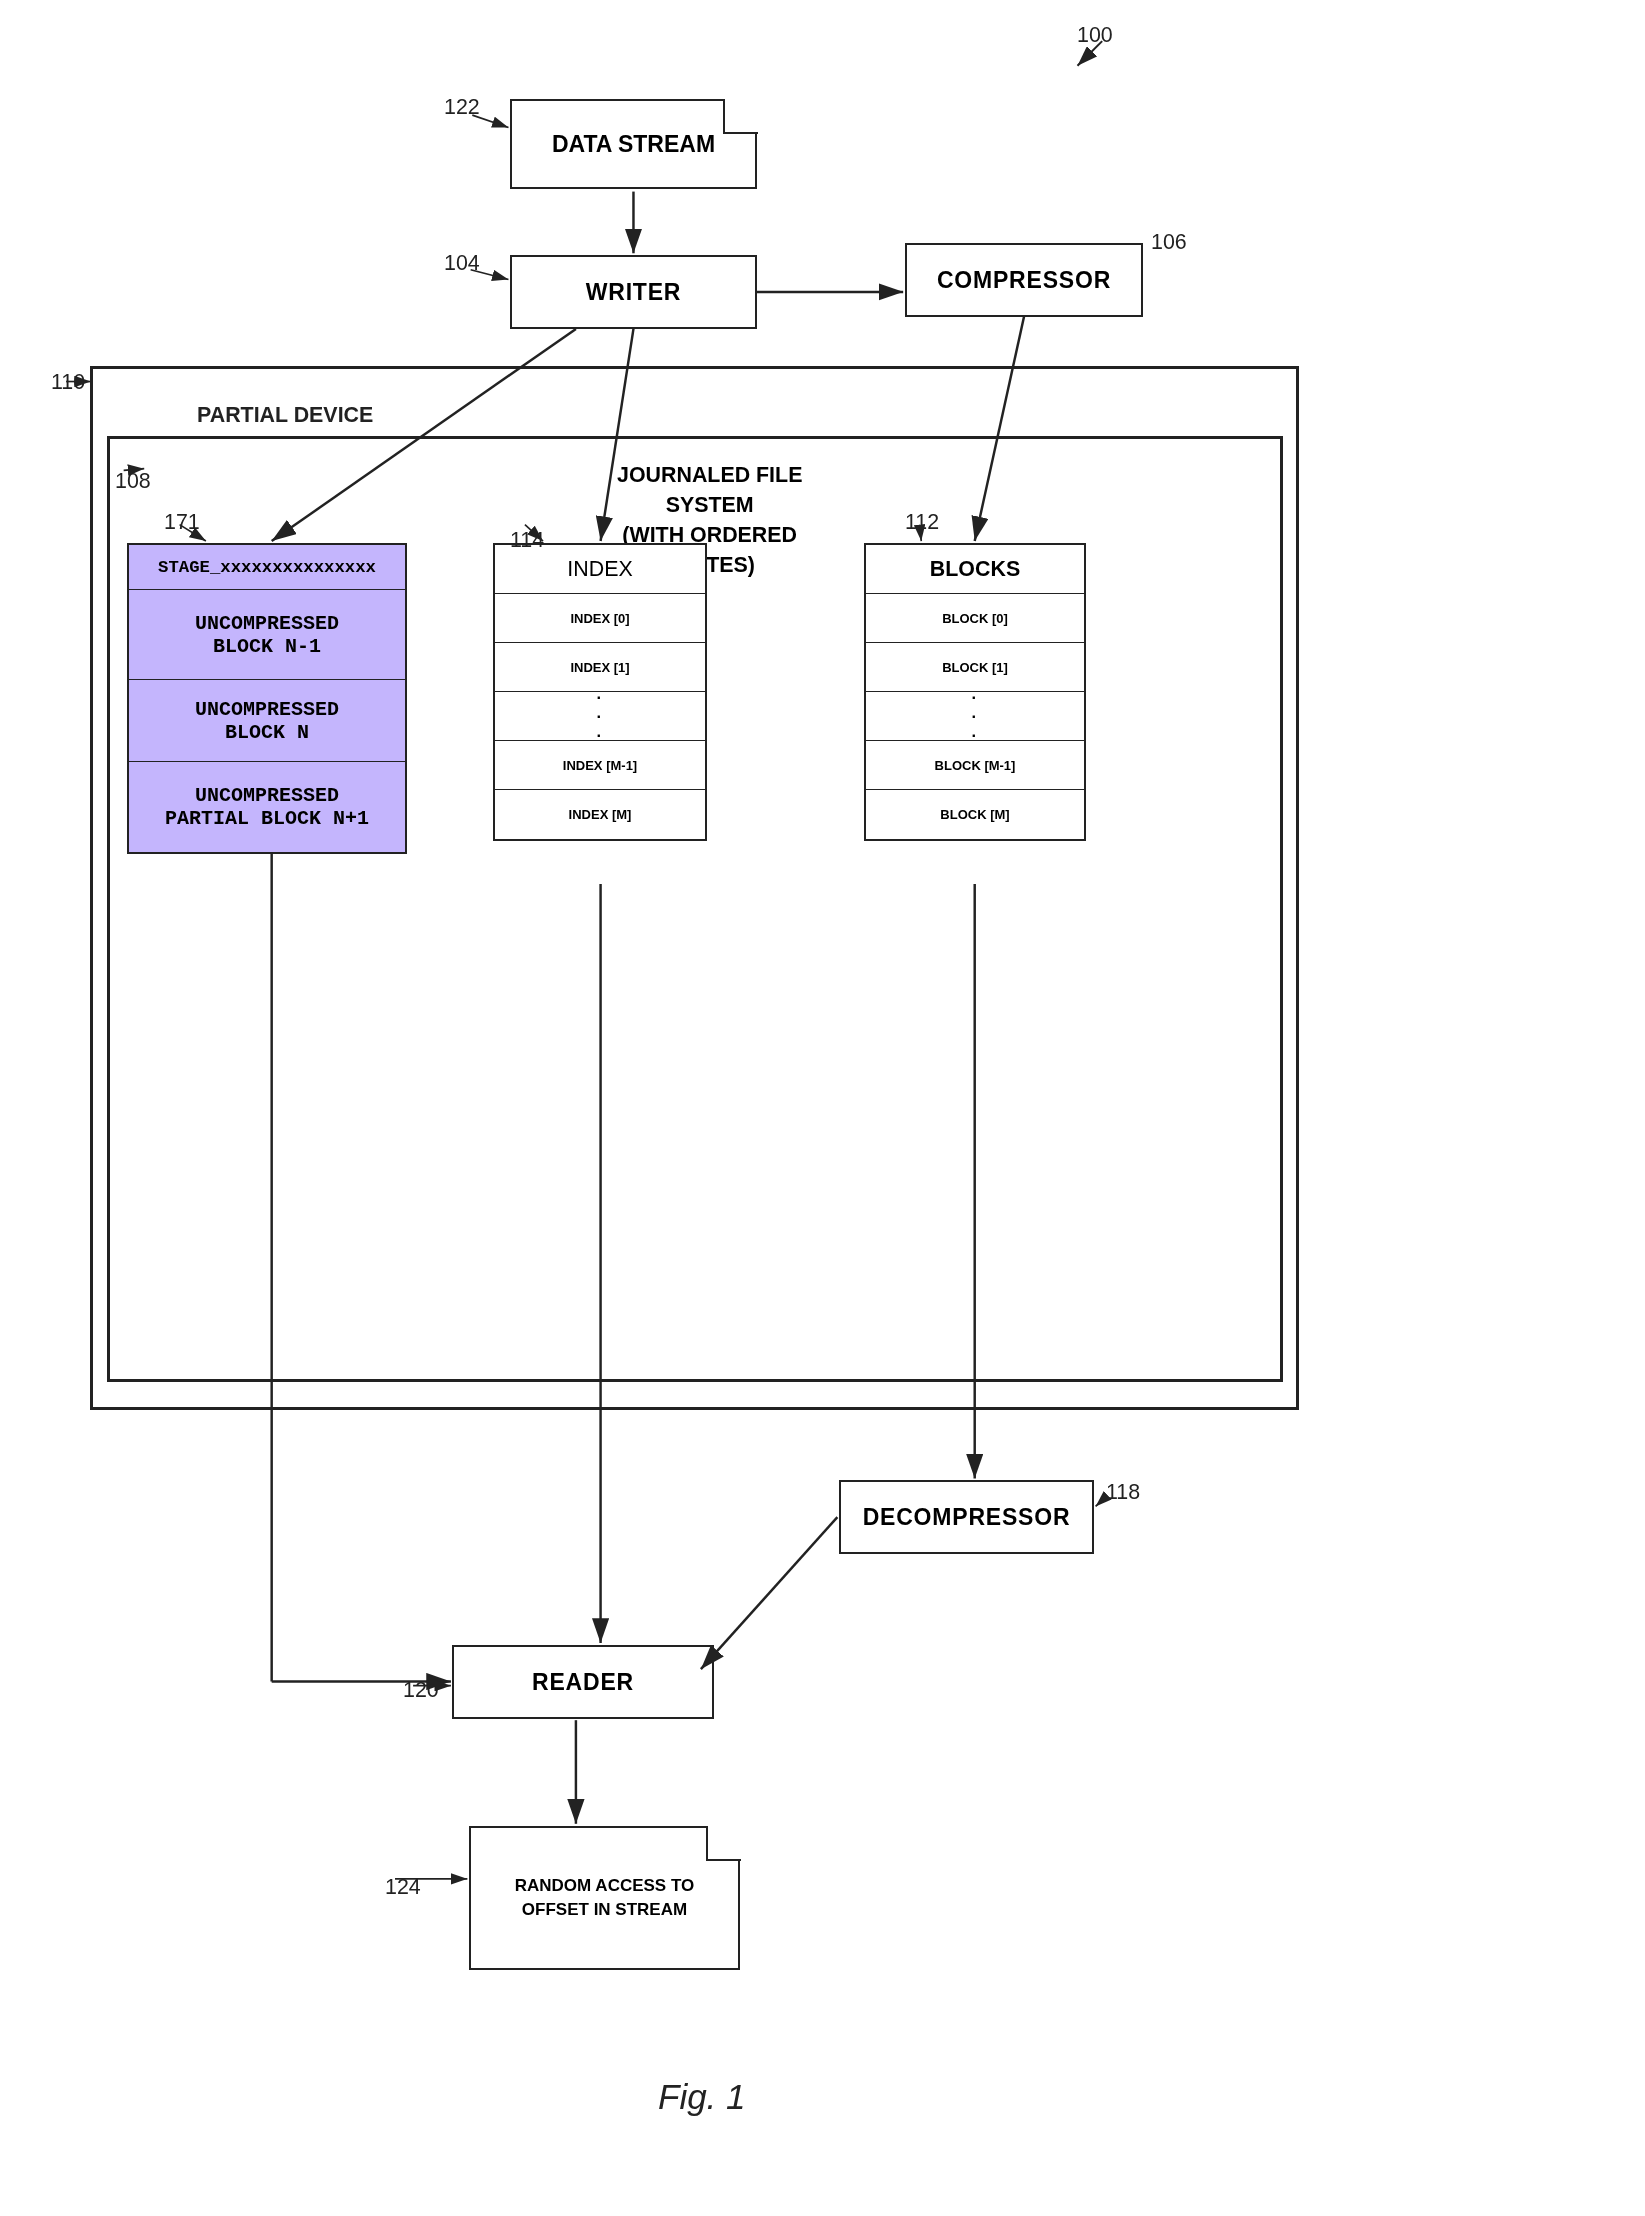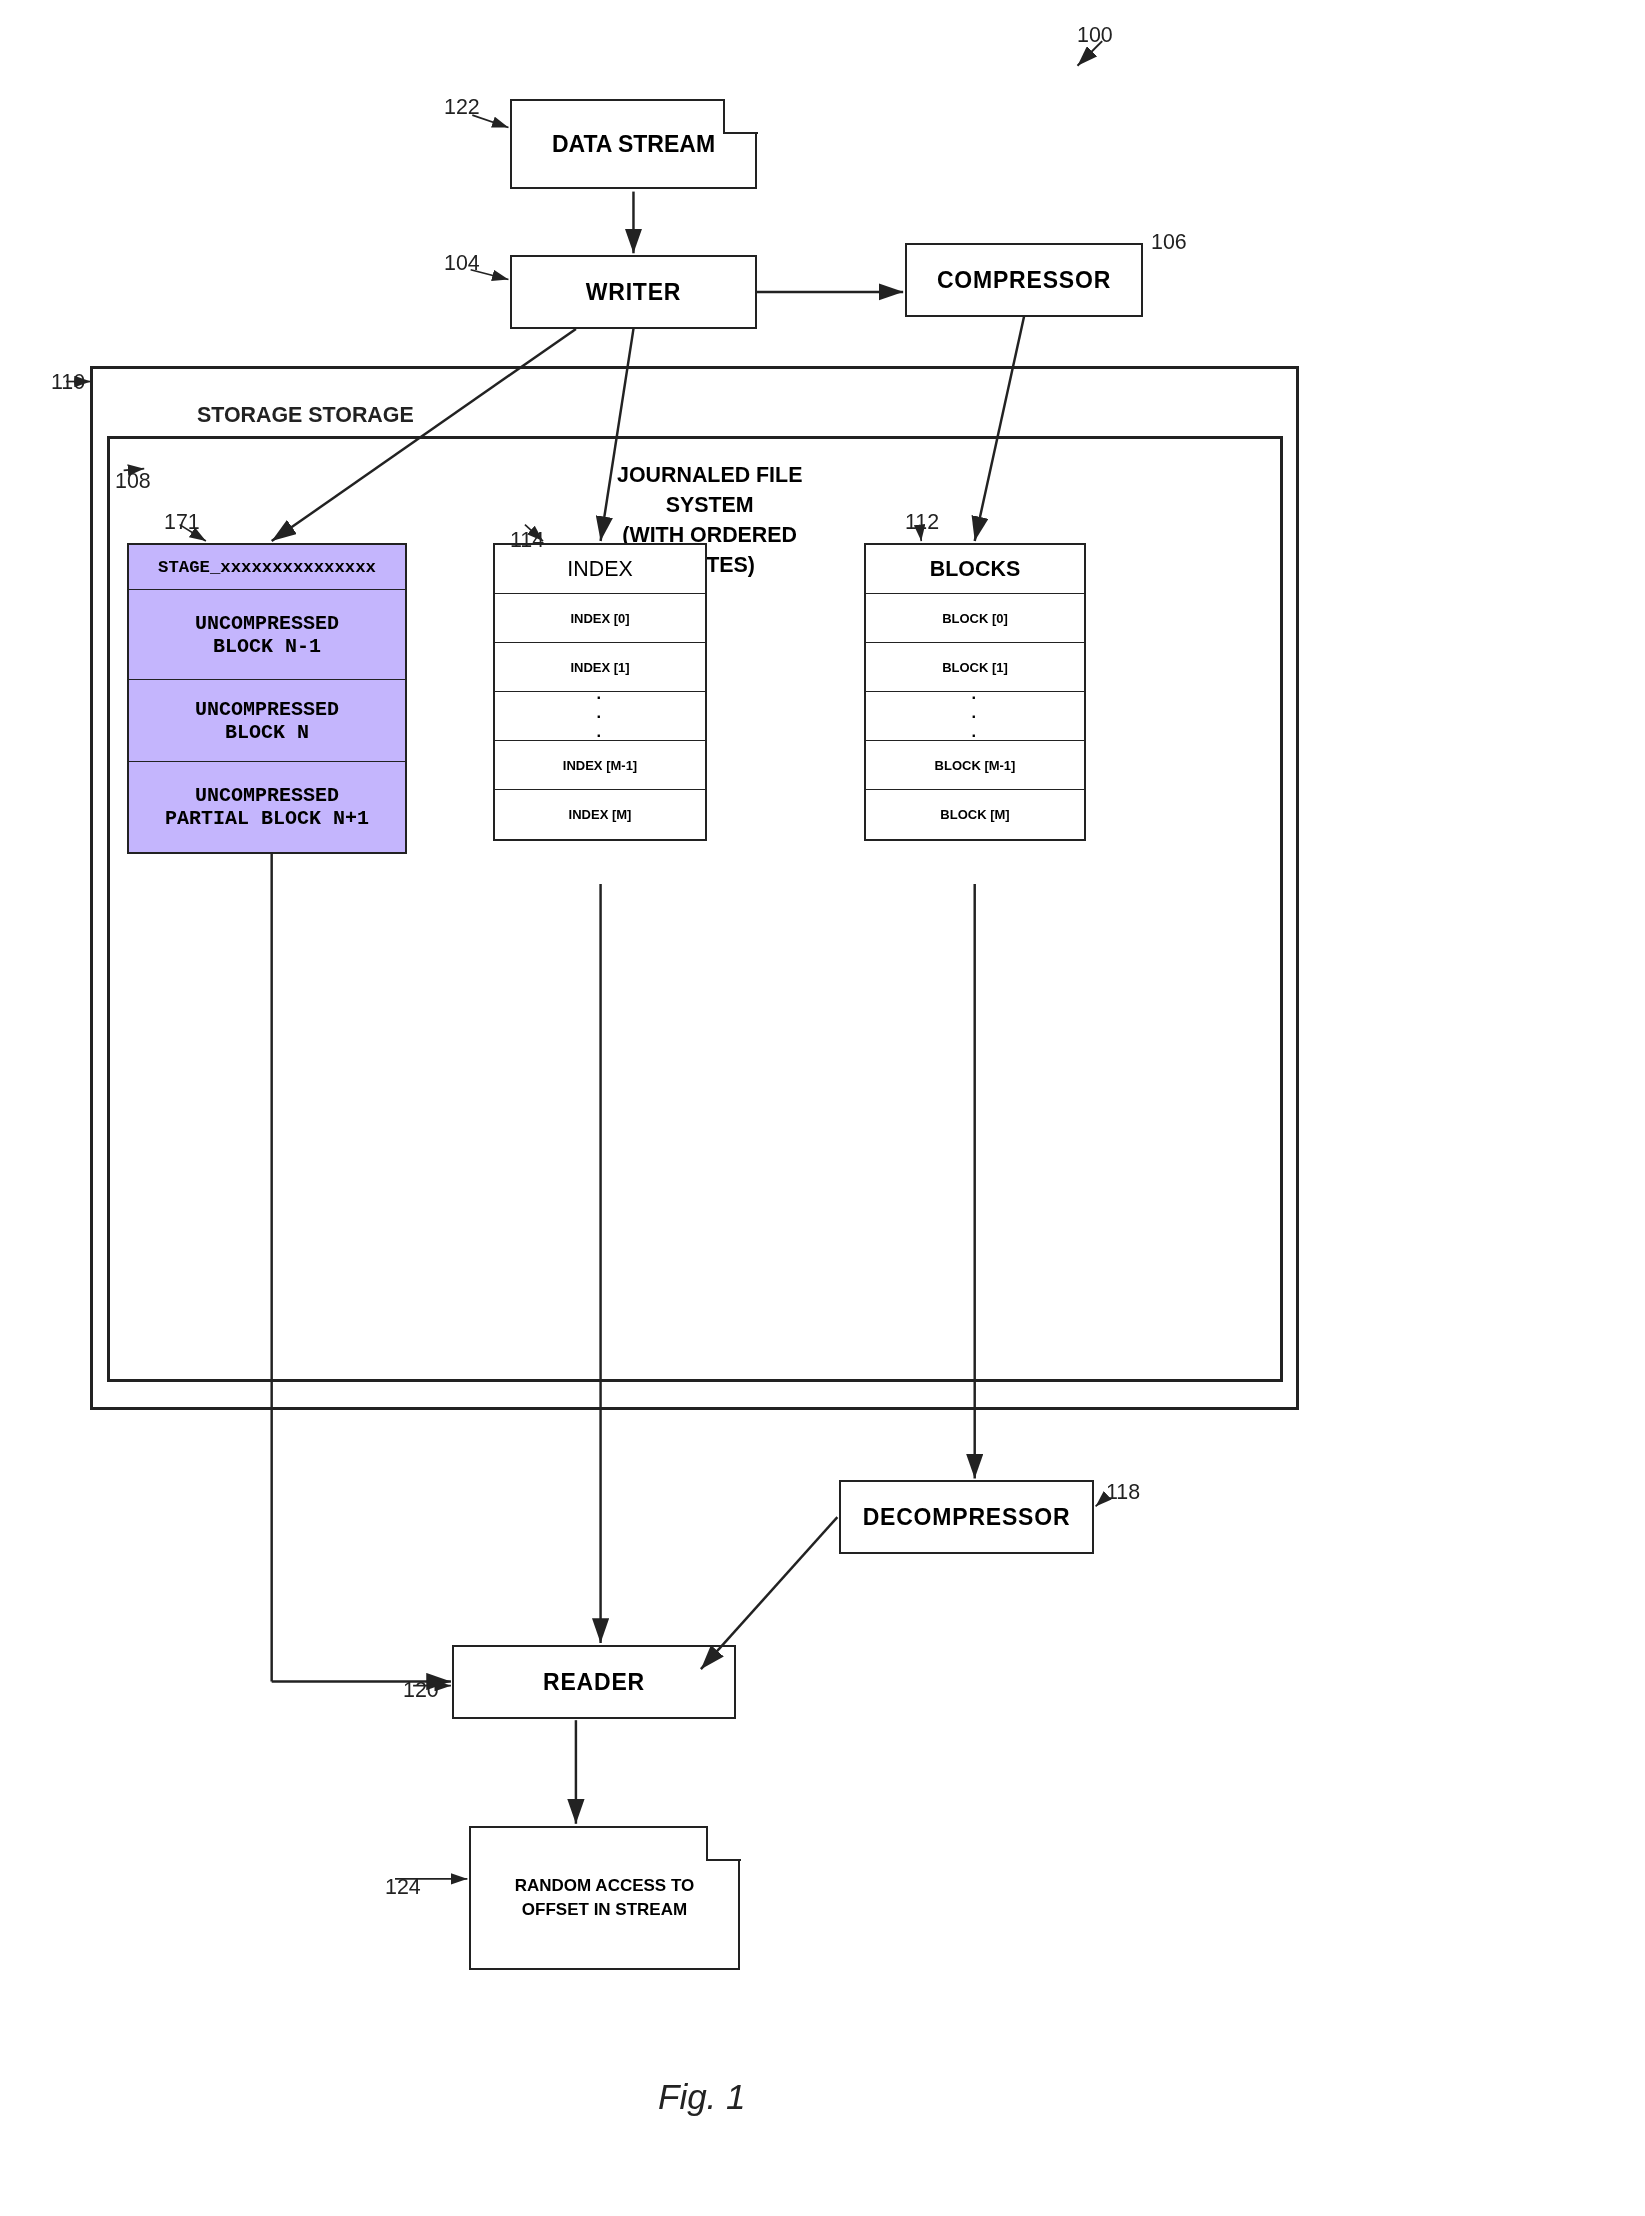--- a/index.html
+++ b/index.html
@@ -163,21 +163,21 @@
   <span class="label-num" style="top:251px; left:444px;">104</span>
 
   <div class="box" style="top:243px; left:905px; width:238px; height:74px;">
     <span>COMPRESSOR</span>
   </div>
   <span class="label-num" style="top:230px; left:1151px;">106</span>
 
   <div class="outer-box" style="top:366px; left:90px; width:1209px; height:1044px;">
   </div>
   <span class="label-num" style="top:370px; left:51px;">110</span>
-  <span class="label" style="top:403px; left:197px;">STORAGE STORAGE</span>
+  <span class="label" style="top:403px; left:197px;">PARTIAL DEVICE</span>
 
   <div class="inner-box" style="top:436px; left:107px; width:1176px; height:946px;">
   </div>
   <span class="label-num" style="top:469px; left:115px;">108</span>
 
   <div style="position:absolute; top:461px; left:617px; font-size:21.4px; font-weight:bold; text-align:center; line-height:1.4;">
     JOURNALED FILE<br>SYSTEM<br>(WITH ORDERED<br>WRITES)
   </div>
 
   <div class="stage-table" style="top:543px; left:127px; width:280px;">
@@ -214,21 +214,21 @@
     <div class="data-row" style="height:49px;">BLOCK [M-1]</div>
     <div class="data-row" style="height:49px;">BLOCK [M]</div>
   </div>
   <span class="label-num" style="top:510px; left:905px;">112</span>
 
   <div class="box" style="top:1480px; left:839px; width:255px; height:74px;">
     <span>DECOMPRESSOR</span>
   </div>
   <span class="label-num" style="top:1480px; left:1106px;">118</span>
 
-  <div class="box" style="top:1645px; left:452px; width:284px; height:74px;">
+  <div class="box" style="top:1645px; left:452px; width:262px; height:74px;">
     <span>READER</span>
   </div>
   <span class="label-num" style="top:1678px; left:403px;">120</span>
 
   <div class="doc-shape" style="top:1826px; left:469px; width:271px; height:144px; padding:8.2px;">
     <span style="font-size:17px; line-height:1.4;">RANDOM ACCESS TO
 OFFSET IN STREAM</span>
   </div>
   <span class="label-num" style="top:1875px; left:385px;">124</span>
 

